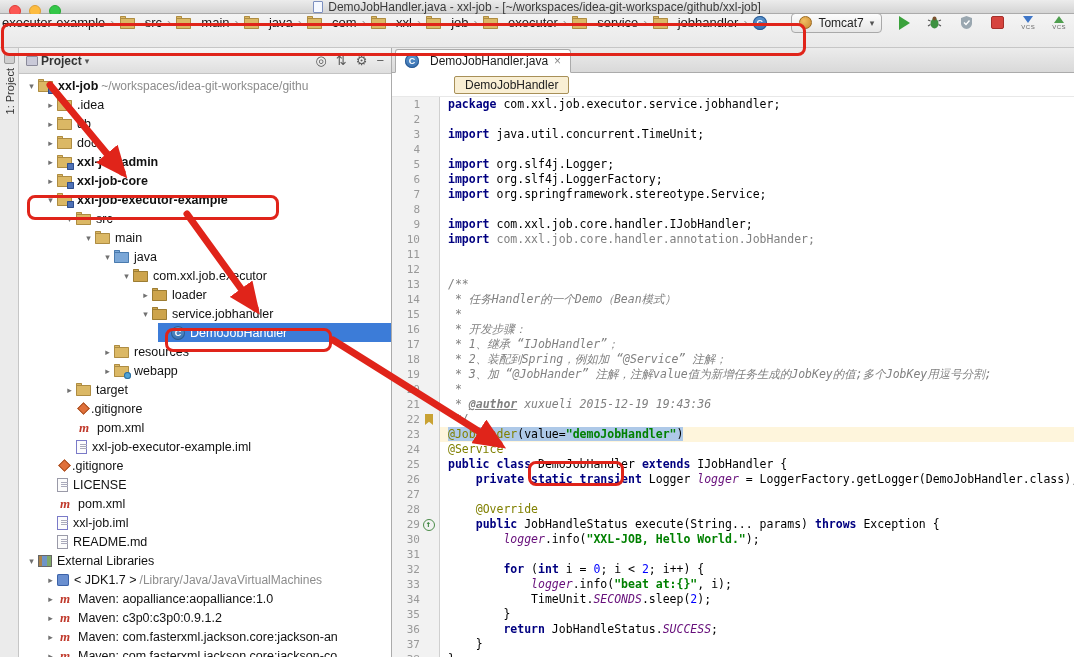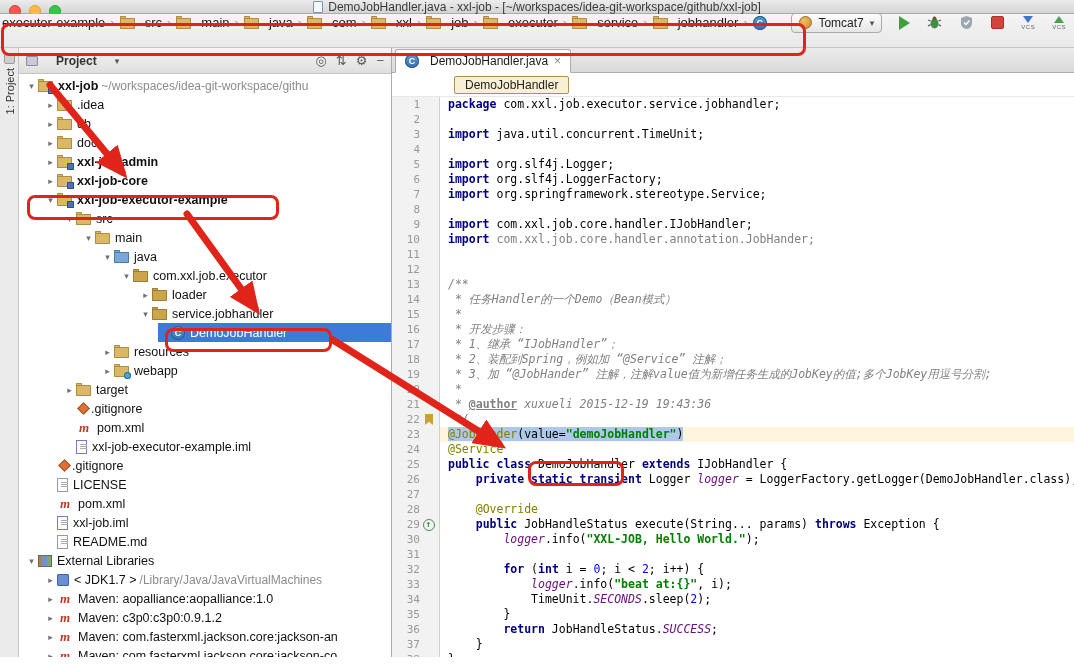--- a/index.html
+++ b/index.html
@@ -36,21 +36,21 @@
 
 
 .main{display:flex;height:609px;position:relative}
 .strip{width:19px;background:#EBEBEB;border-right:1px solid #C6C6C6;flex:none;position:relative}
 .strip-tab{position:absolute;top:5px;left:0;width:19px;display:flex;flex-direction:column;align-items:center;gap:4px}
 .strip-ico{width:11px;height:11px;background:#CFCFCF;border:1px solid #9A9A9A;border-radius:2px}
 .vtext{writing-mode:vertical-rl;transform:rotate(180deg);font-size:11px;color:#333;white-space:nowrap}
 
 
 .project-panel{width:373px;background:#FFF;border-right:1px solid #ABABAB;display:flex;flex-direction:column;overflow:hidden;flex:none}
-.pp-header{height:26px;background:linear-gradient(#F6F6F6,#DEDEDE);border-bottom:1px solid #C4C4C4;display:flex;align-items:center;padding:0 7px;font-size:12px;font-weight:bold;color:#333;gap:18px;flex:none}
+.pp-header{height:26px;background:linear-gradient(#F6F6F6,#DEDEDE);border-bottom:1px solid #C4C4C4;display:flex;align-items:center;padding:0 7px;font-size:12px;font-weight:bold;color:#333;gap:3px;flex:none}
 .pph-ico{width:12px;height:10px;background:#C9C9D8;border:1px solid #8A8A9A;border-radius:1px}
 .pph-dd{font-size:9px;color:#555;font-weight:normal}
 .pp-icons{margin-left:auto;display:flex;gap:9px;color:#5A5A5A;font-size:13px;font-weight:normal}
 .tree{flex:1;overflow:hidden;padding-top:2px}
 .tree-row{height:19px;display:flex;align-items:center;font-size:12.5px;color:#111;white-space:nowrap}
 .row-inner{flex:1;display:flex;align-items:center;height:19px}
 .row-inner.sel{background:#3C7CD8;color:#fff}
 .tw-arrow{width:13px;color:#707070;font-size:9px;text-align:center;flex:none}
 .row-inner.sel .tw-arrow{color:#fff}
 .t-label{cursor:default}
@@ -90,21 +90,21 @@
 .gicon.bm:before{content:"";position:absolute;left:5px;top:2px;width:8px;height:11px;background:#C9A233;clip-path:polygon(0 0,100% 0,100% 100%,50% 70%,0 100%)}
 .gicon.ov{color:#2E7D32;font-size:9px;line-height:14px;font-weight:bold}
 .gicon.ov:before{content:"";position:absolute;left:3px;top:2px;width:10px;height:10px;border:1px solid #4C8C4A;border-radius:50%}
 .ctext{flex:1;padding-left:8px;min-width:0}
 .caret-row .ctext{background:#FEF5DC}
 .selection{background:#AEC9E8}
 .tk-kw{color:#000080;font-weight:bold}
 .tk-str{color:#008000;font-weight:bold}
 .tk-num{color:#0000FF}
 .tk-cmt{color:#808080;font-style:italic}
-.tk-doc{color:#808080;font-weight:bold;text-decoration:underline}
+.tk-doc{color:#808080;font-style:italic;font-weight:bold;text-decoration:underline}
 .tk-ann{color:#808000}
 .tk-fld{color:#660E7A;font-style:italic}
 .tk-pln{color:#000}
 .tk-gry{color:#808080}
 
 
 .annotations{position:absolute;left:0;top:0;width:1074px;height:665px;z-index:60;pointer-events:none}
 .ann-box{position:absolute;border:3px solid #E0241A;border-radius:8px}
 .ann-svg{position:absolute;left:0;top:0}
 </style>

